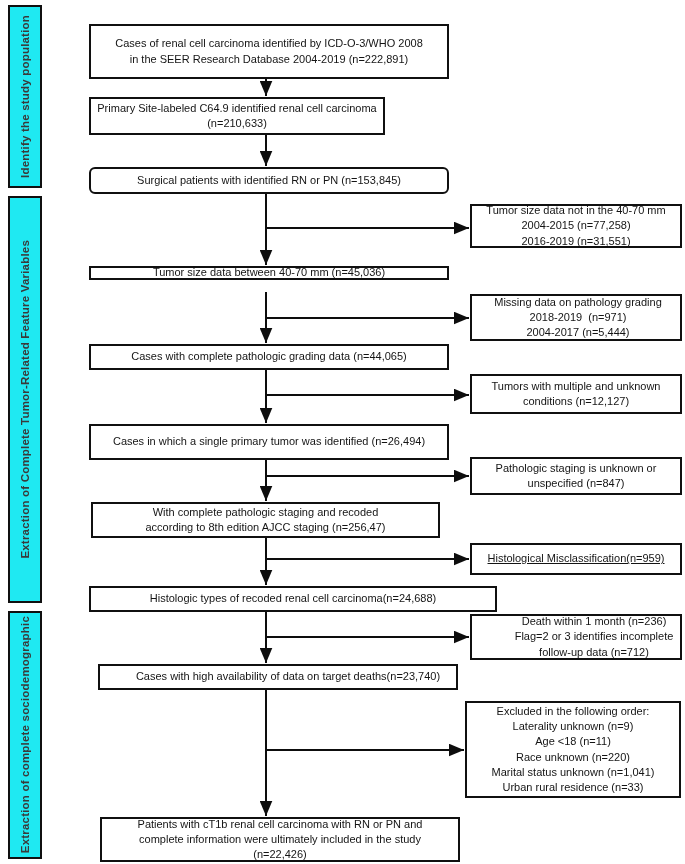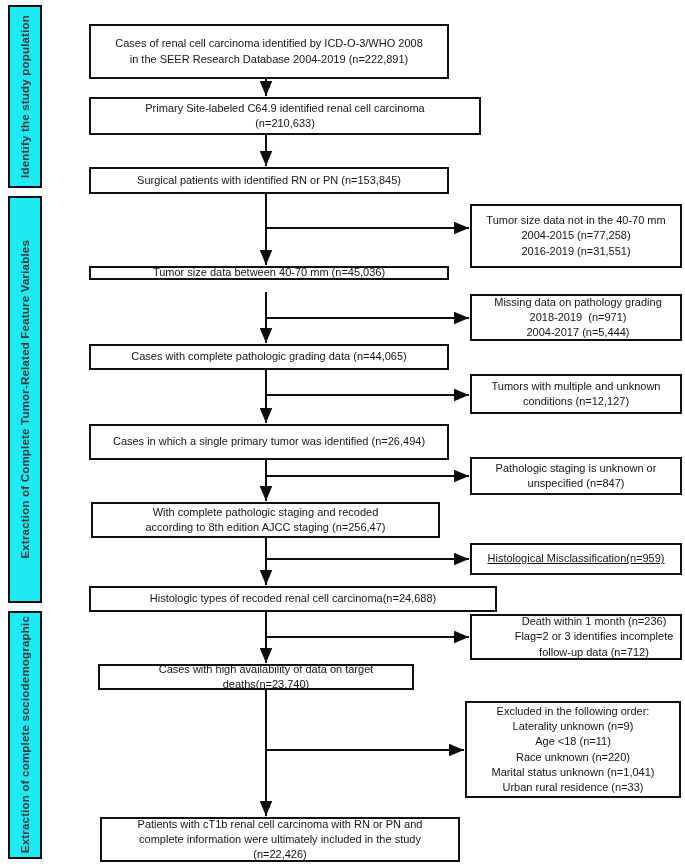--- a/index.html
+++ b/index.html
@@ -91,53 +91,53 @@
     <span style="color: rgb(58, 58, 58);">Extraction of Complete Tumor-Related Feature Variables</span>
   </div>
   <div class="phase" style="top: 611px; height: 248px; background: rgb(31, 233, 242);">
     <span style="color: rgb(58, 58, 58);">Extraction of complete sociodemographic</span>
   </div>
 
   <div class="box" style="left:89px;  top:24px;  width:360px; height:55px;">
     <span>Cases of renal cell carcinoma identified by ICD-O-3/WHO 2008
 in the SEER Research Database 2004-2019 (n=222,891)</span>
   </div>
-  <div class="box" style="left:89px;  top:97px;  width:392px; height:38px;">
+  <div class="box" style="left:89px;  top:97px;  width:296px; height:38px;">
     <span>Primary Site-labeled C64.9 identified renal cell carcinoma
 (n=210,633)</span>
   </div>
-  <div class="box" style="left:89px;  top:167px; width:360px; height:27px;">
+  <div class="box" style="left:89px;  top:167px; width:360px; height:27px;border-radius:6px;">
     <span>Surgical patients with identified RN or PN (n=153,845)</span>
   </div>
   <div class="box" style="left:89px;  top:266px; width:360px; height:14px;">
     <span>Tumor size data between 40-70 mm (n=45,036)</span>
   </div>
   <div class="box" style="left:89px;  top:344px; width:360px; height:26px;">
     <span>Cases with complete pathologic grading data (n=44,065)</span>
   </div>
   <div class="box" style="left:89px;  top:424px; width:360px; height:36px;align-items:center;">
     <span>Cases in which a single primary tumor was identified (n=26,494)</span>
   </div>
   <div class="box" style="left:91px;  top:502px; width:349px; height:36px;">
     <span>With complete pathologic staging and recoded
 according to 8th edition AJCC staging (n=256,47)</span>
   </div>
   <div class="box" style="left:89px;  top:586px; width:408px; height:26px;">
     <span>Histologic types of recoded renal cell carcinoma(n=24,688)</span>
   </div>
-  <div class="box" style="left:98px;  top:664px; width:316px; height:26px;padding-left:24px;">
+  <div class="box" style="left:98px;  top:664px; width:360px; height:26px;padding-left:24px;">
     <span>Cases with high availability of data on target deaths(n=23,740)</span>
   </div>
   <div class="box" style="left:100px; top:817px; width:360px; height:45px;">
     <span>Patients with cT1b renal cell carcinoma with RN or PN and
 complete information were ultimately included in the study
 (n=22,426)</span>
   </div>
 
-  <div class="box" style="left:470px; top:204px; width:212px; height:64px;">
+  <div class="box" style="left:470px; top:204px; width:212px; height:44px;">
     <span>Tumor size data not in the 40-70 mm
 2004-2015 (n=77,258)
 2016-2019 (n=31,551)</span>
   </div>
   <div class="box" style="left:470px; top:294px; width:212px; height:47px;padding-left:8px;">
     <span>Missing data on pathology grading
 2018-2019  (n=971)
 2004-2017 (n=5,444)</span>
   </div>
   <div class="box" style="left:470px; top:374px; width:212px; height:40px;">

